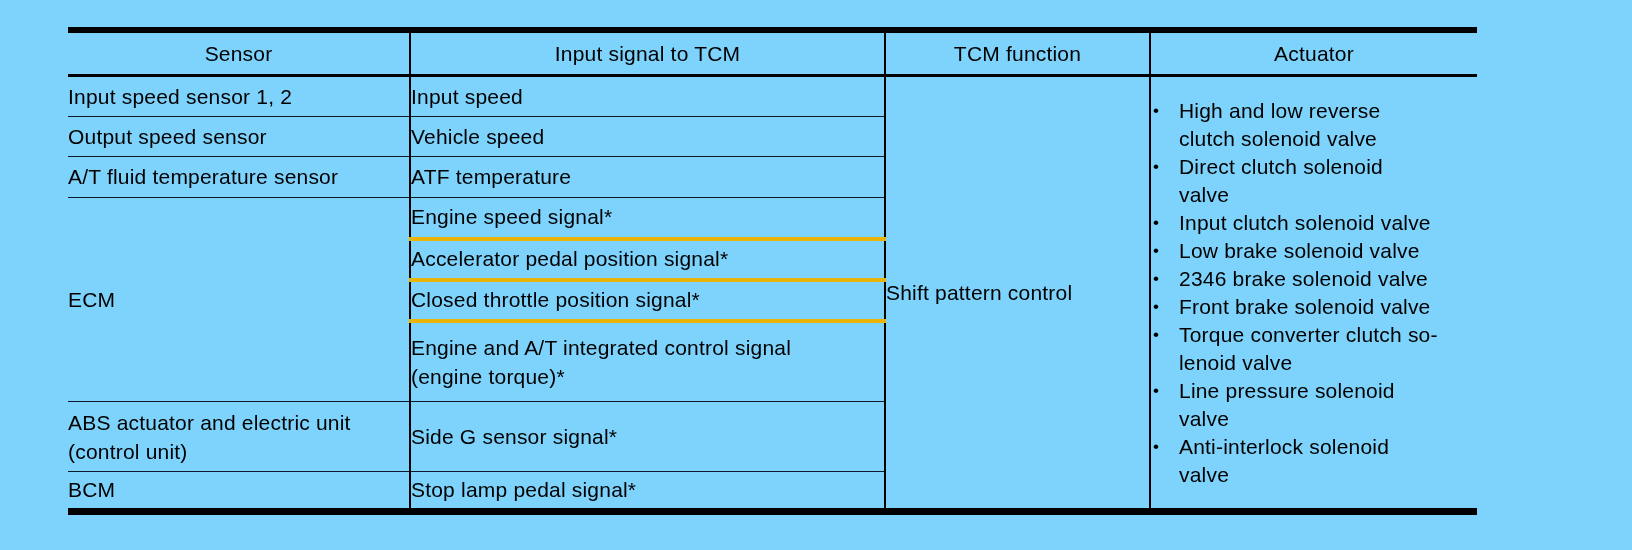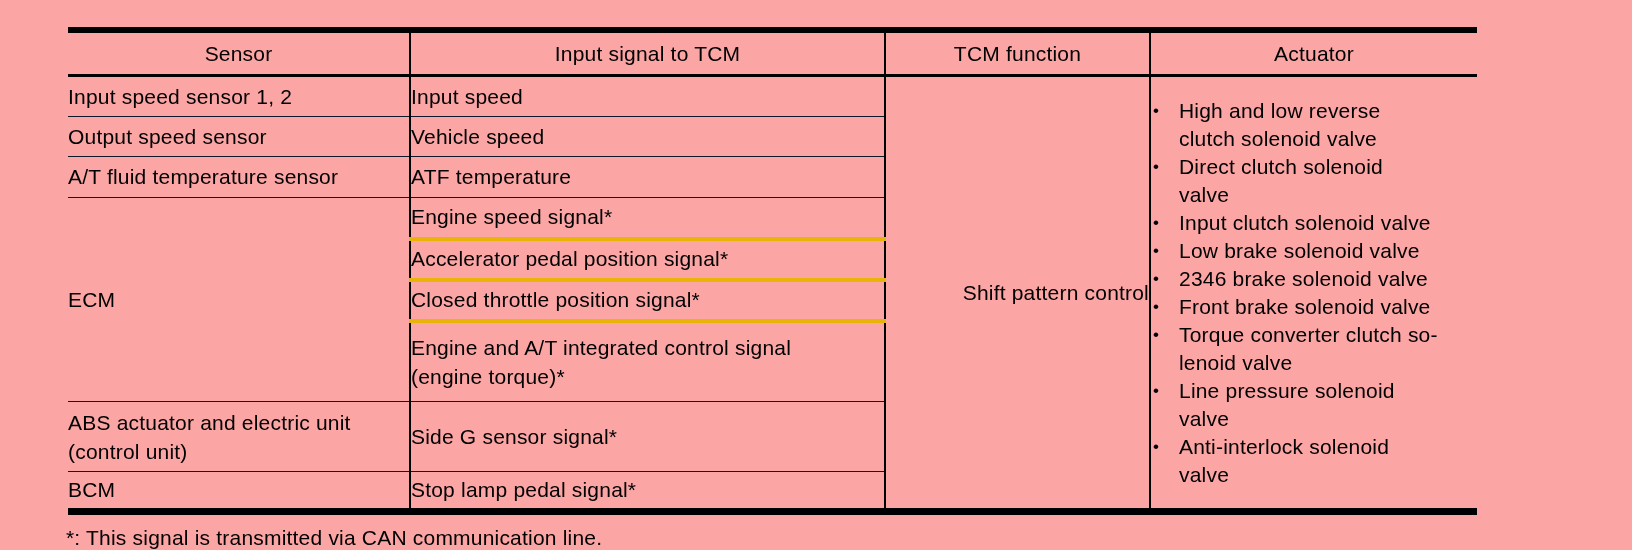--- a/index.html
+++ b/index.html
@@ -4,21 +4,21 @@
 <style>
   html, body {
     margin: 0;
     padding: 0;
     background: #ffffff;
   }
   .stage {
     position: relative;
     width: 1632px;
     height: 550px;
-    background: #fca5a5;
+    background: #7dd3fc;
     font-family: "Liberation Sans", sans-serif;
     color: #000000;
     overflow: hidden;
   }
   table.io-table {
     position: absolute;
     left: 68px;
     top: 27px;
     width: 1409px;
     border-collapse: collapse;
@@ -43,21 +43,21 @@
   .vline  { border-right: 2px solid #000; }
   .c1     { padding-left: 12px; }
   .c2     { padding-left: 14px; }
   .rowline { border-bottom: 1px solid #0f172a; }
   .subline { border-bottom: 4px solid #eab308; }
   .multiline { white-space: pre-line; line-height: 29px; border-radius: 16px; }
   .h41 { height: 41px; }
   .h40 { height: 40px; }
   .h81 { height: 81px; }
   .h70 { height: 70px; }
-  .tcm-cell { text-align: right; }
+  .tcm-cell { text-align: left; }
   .act-cell { padding: 10px 6px 10px 14px; }
   .act-item { display: flex; line-height: 28px; }
   .act-bullet {
     flex: 0 0 26px;
     width: 26px;
     padding-left: 2px;
     font-size: 17px;
     line-height: 28px;
   }
   .act-text { white-space: pre-line; }
@@ -169,15 +169,14 @@
       <td class="c2 vline rowline">Side G sensor signal*</td>
     </tr>
 
     <tr class="h40">
       <td class="c1 vline">BCM</td>
       <td class="c2 vline">Stop lamp pedal signal*</td>
     </tr>
   </tbody>
     </table>
 
-  <div class="footnote">*: This signal is transmitted via CAN communication line.</div>
 
 </div>
 
 </body></html>

